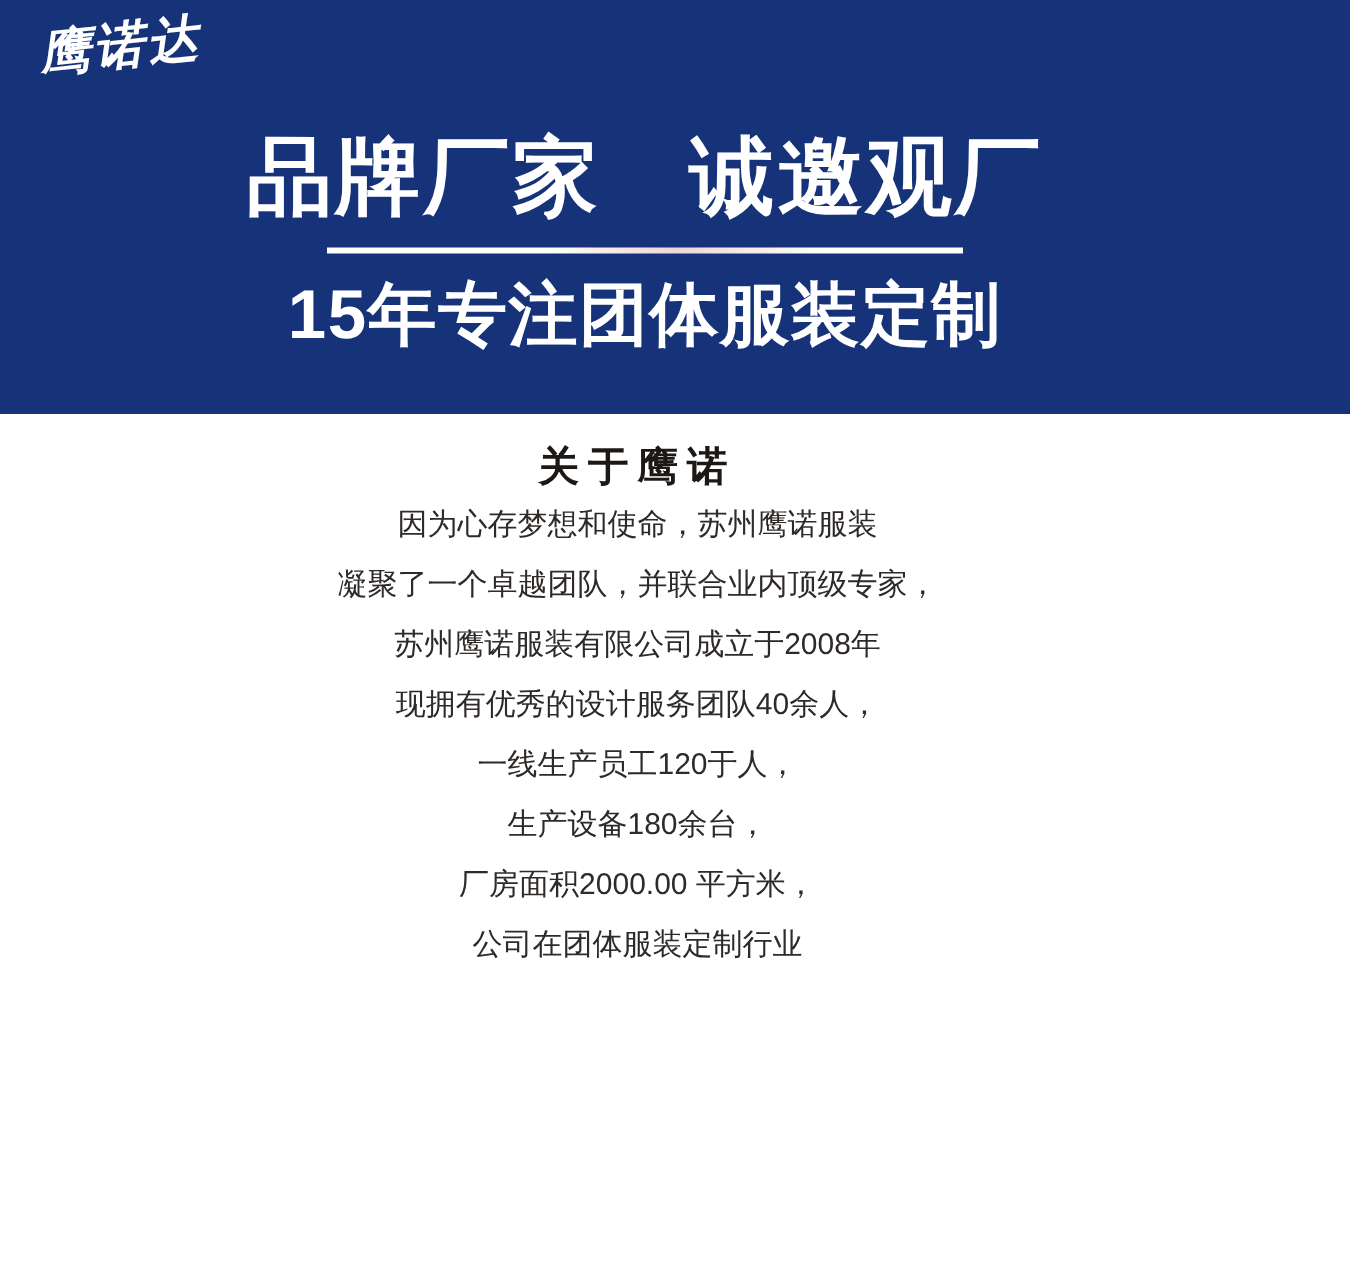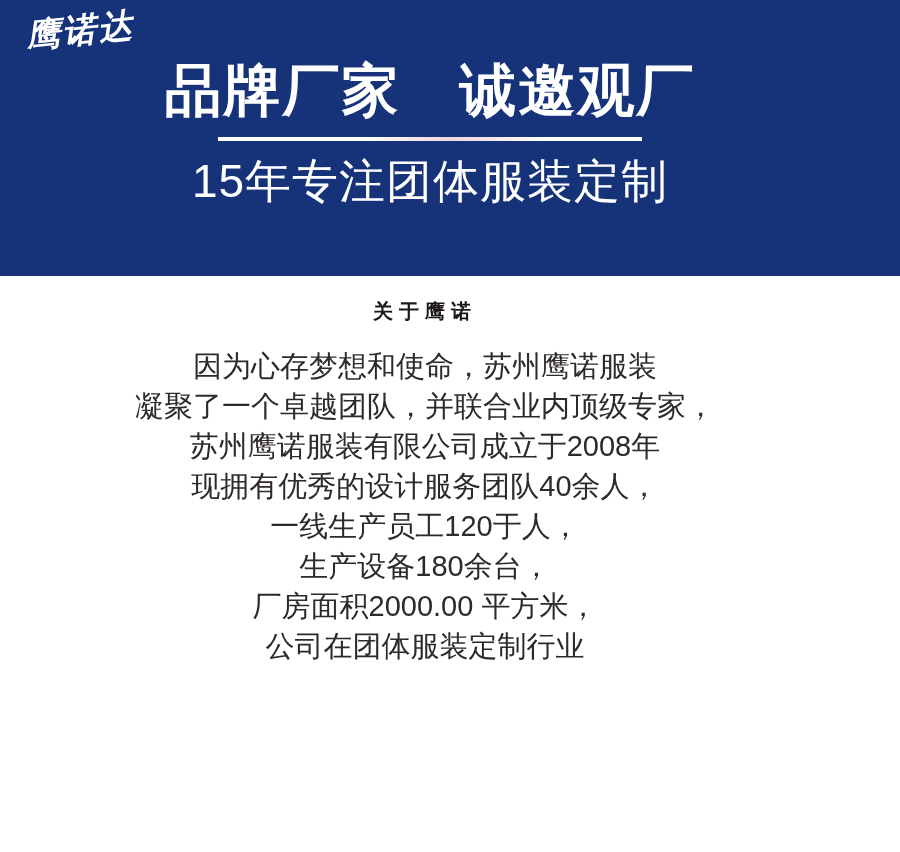--- a/index.html
+++ b/index.html
@@ -30,21 +30,21 @@
     top: 8px;
     font-size: 34px;
     font-weight: bold;
     font-style: italic;
     color: #ffffff;
     transform: rotate(-6deg);
     letter-spacing: 2px;
     white-space: nowrap;
   }
   .hero-content {
-    padding-top: 56px;
+    padding-top: 84px;
     margin-right: 40px; 
     text-align: center;
   }
   .hero-title {
     margin: 0;
     font-size: 57px;
     line-height: 68px;
     font-weight: bold;
     letter-spacing: 2px;
     white-space: nowrap;
@@ -55,43 +55,43 @@
     margin: 13px auto 0 auto;
     background: linear-gradient(90deg,
       #ffffff 0%, #ffffff 34%,
       #eed6dd 55%,
       #ffffff 78%, #ffffff 100%);
   }
   .hero-subtitle {
     margin: 14px 0 0 0;
     font-size: 46px;
     line-height: 52px;
-    font-weight: normal;
+    font-weight: bold;
     letter-spacing: 1px;
     white-space: nowrap;
     text-align: center;
   }
 
   
   .about {
     padding-top: 16px;
     margin-right: 50px; 
     text-align: center;
     color: #2e2a28;
   }
   .about-heading {
-    margin: 0 0 16px 0;
-    font-size: 20px;
+    margin: 0 0 0 0;
+    font-size: 27px;
     line-height: 38px;
     font-weight: bold;
     letter-spacing: 6px;
     color: #1c1816;
   }
   .about-line {
-    font-size: 29px;
+    font-size: 20px;
     line-height: 40px;
     white-space: nowrap;
   }
 </style>
 </head>
 <body>
 
 <div class="page">
 
   <div class="hero">

